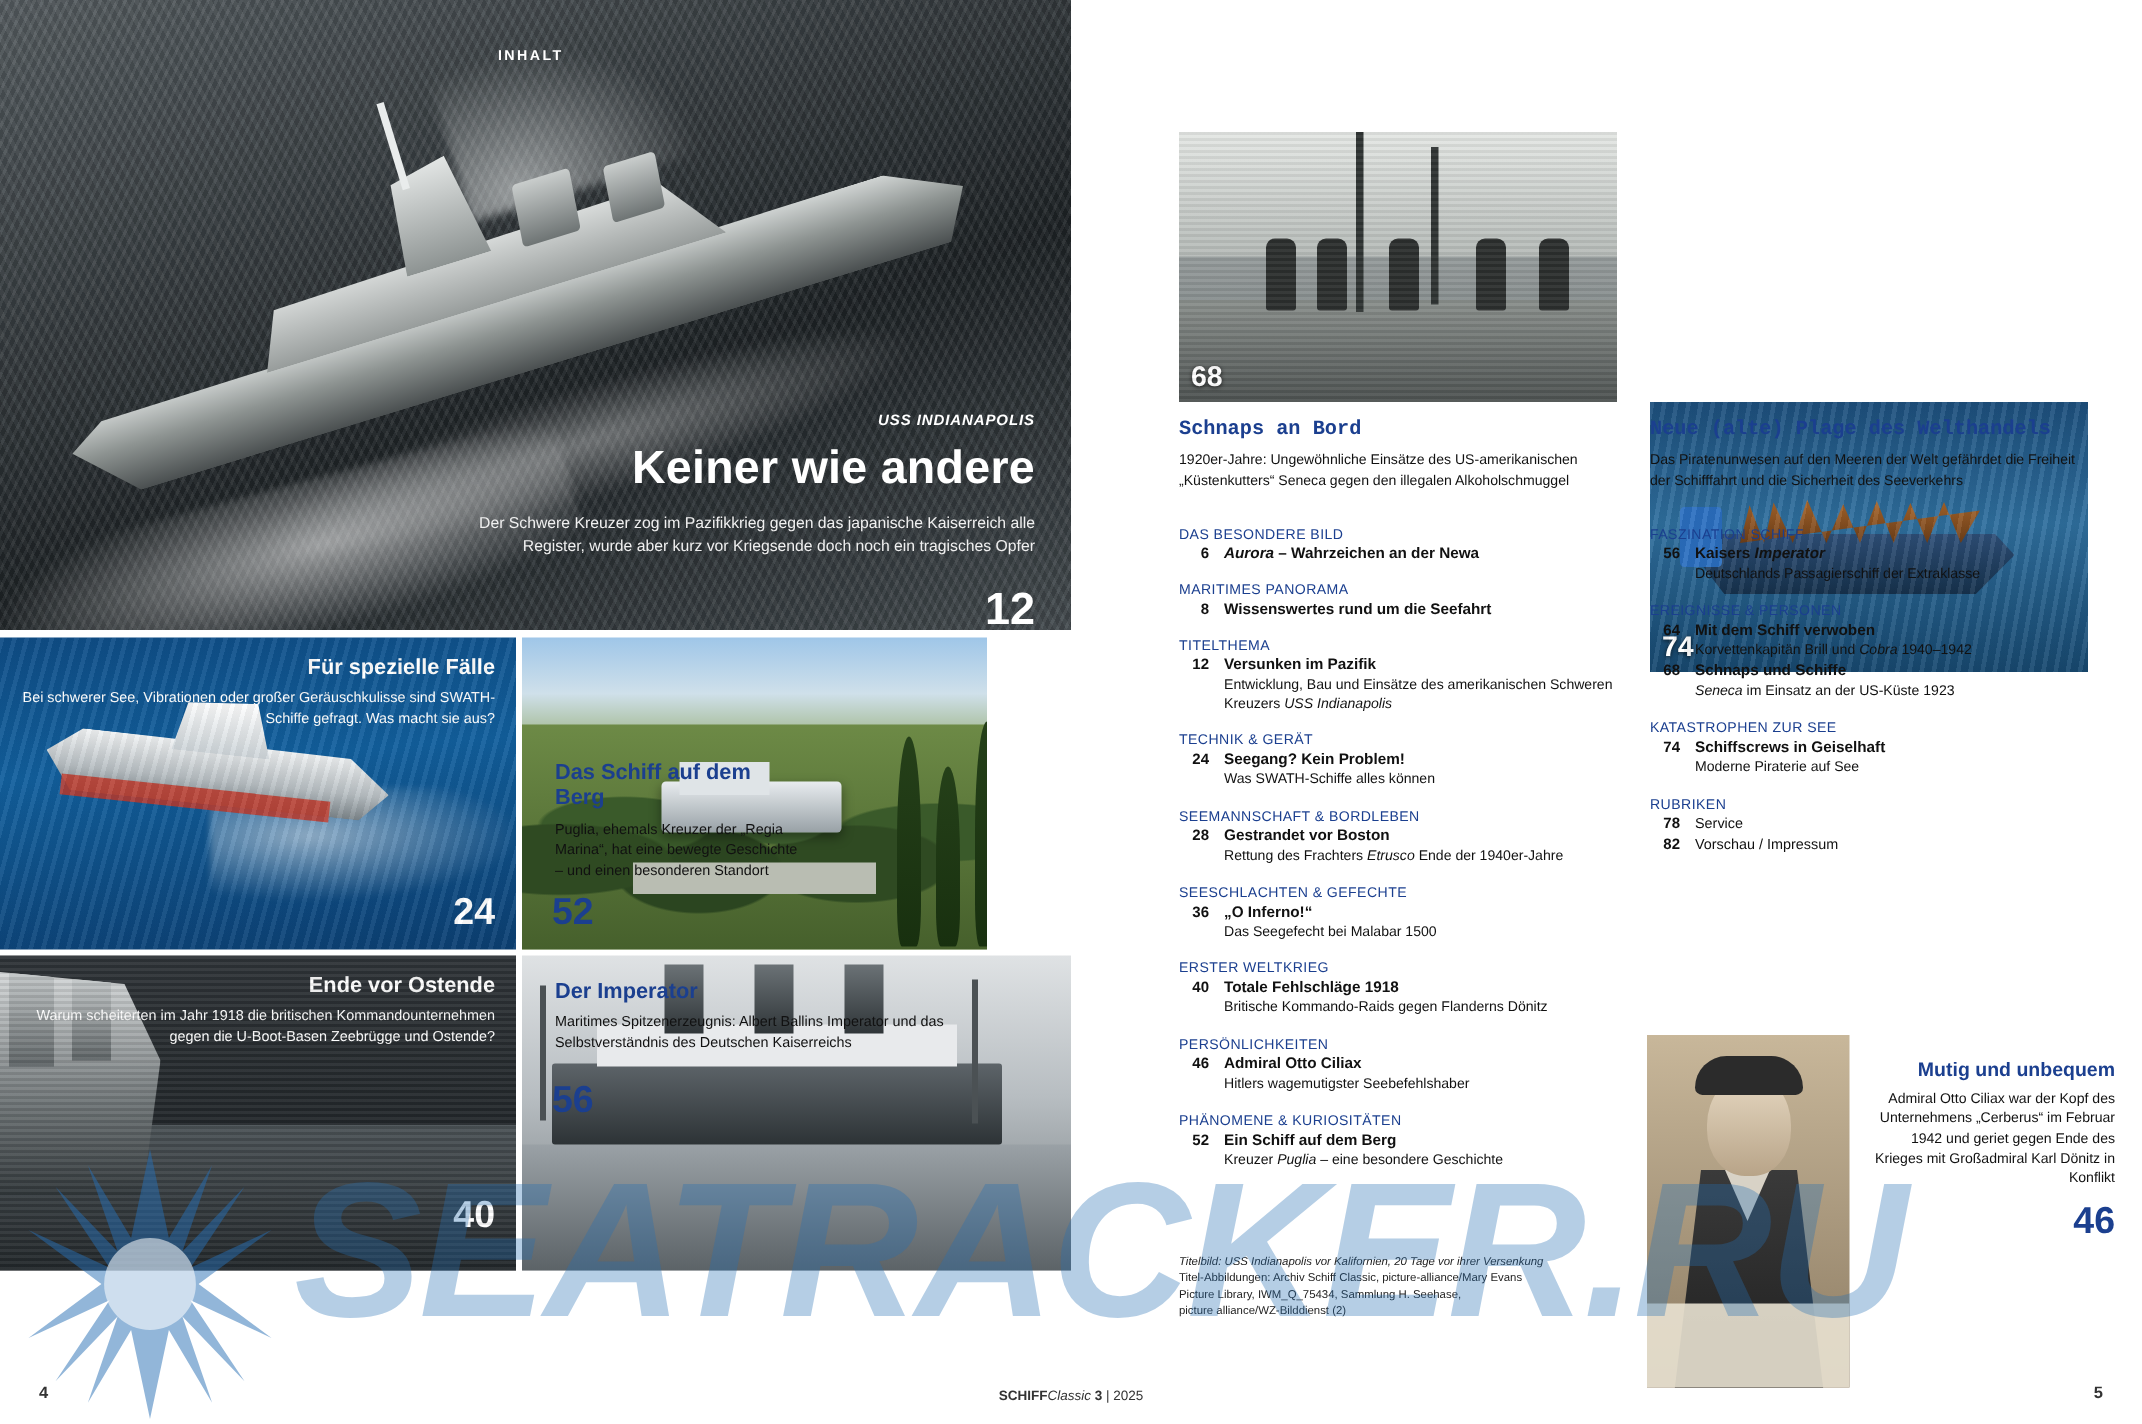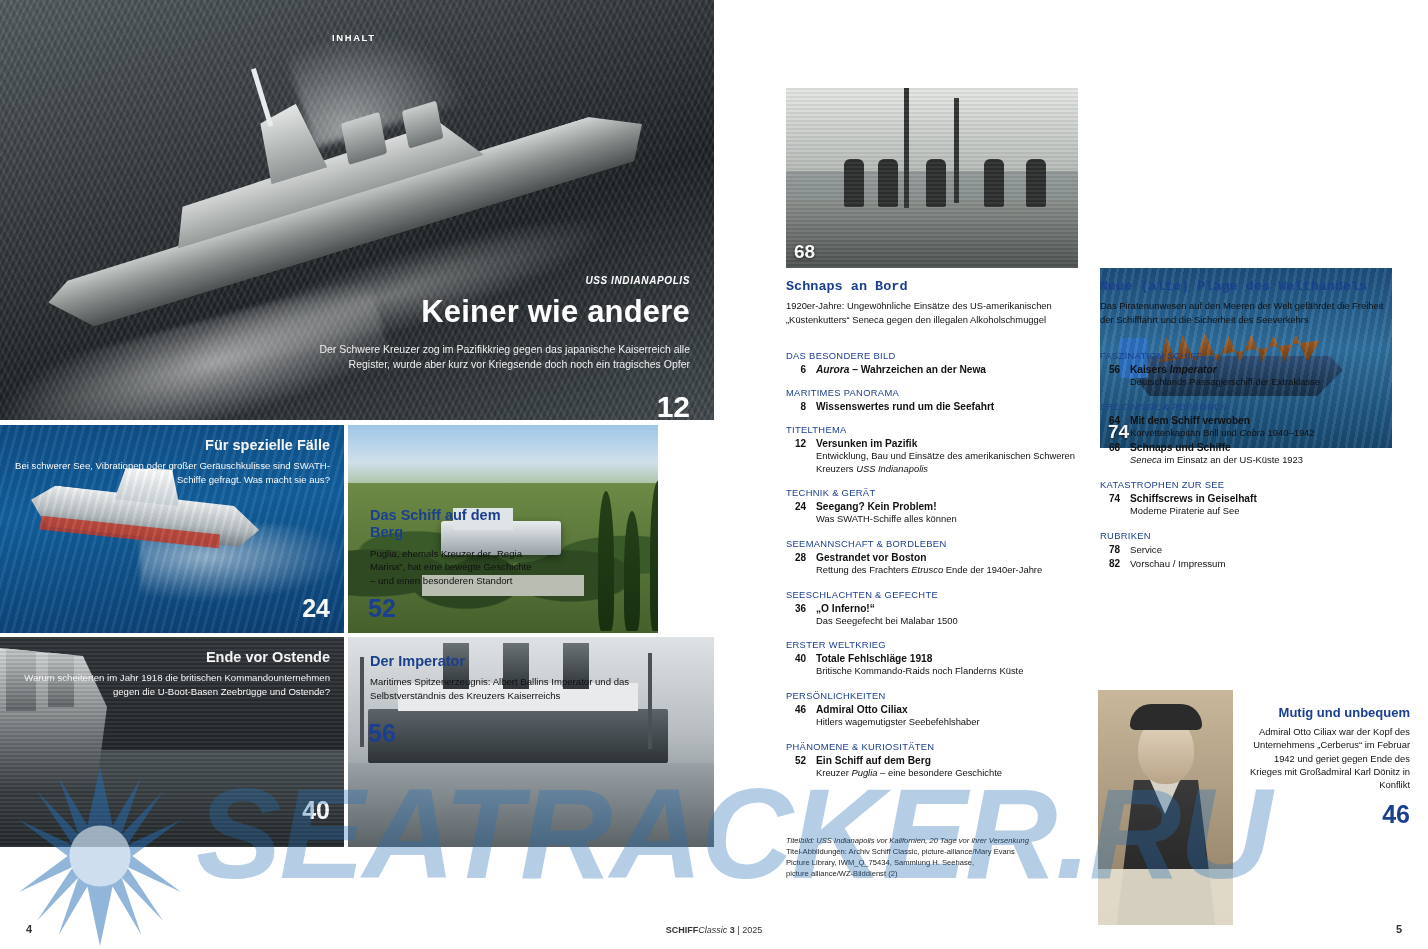--- a/index.html
+++ b/index.html
@@ -277,21 +277,21 @@
       <div class="im-dock"></div>
       <div class="im-ship"></div>
       <div class="im-up"></div>
       <div class="im-f1"></div>
       <div class="im-f2"></div>
       <div class="im-f3"></div>
       <div class="im-crane"></div>
       <div class="im-crane2"></div>
       <div class="txtbox" style="top:4px;left:8px;width:300px;">
         <div class="t-title"><span>Der Imperator</span></div>
-        <div class="t-body">Maritimes Spitzenerzeugnis: Albert Ballins Imperator und das Selbstverständnis des Kreuzers Kaiserreichs</div>
+        <div class="t-body">Maritimes Spitzenerzeugnis: Albert Ballins Imperator und das Selbstverständnis des Deutschen Kaiserreichs</div>
       </div>
       <div class="t-num" style="left:20px;top:82px;">56</div>
     </div>
   </div>
 
   <div class="footer-left">4</div>
 </div>
 
 <div class="right">
 
@@ -375,21 +375,21 @@
         <div class="ti">„O Inferno!“</div>
         <div class="de">Das Seegefecht bei Malabar 1500</div>
       </div>
     </div>
 
     <div>
       <div class="sec">ERSTER WELTKRIEG</div>
       <div class="ent">
         <span class="pg">40</span>
         <div class="ti">Totale Fehlschläge 1918</div>
-        <div class="de">Britische Kommando-Raids noch Flanderns Küste</div>
+        <div class="de">Britische Kommando-Raids gegen Flanderns Dönitz</div>
       </div>
     </div>
 
     <div>
       <div class="sec">PERSÖNLICHKEITEN</div>
       <div class="ent">
         <span class="pg">46</span>
         <div class="ti">Admiral Otto Ciliax</div>
         <div class="de">Hitlers wagemutigster Seebefehlshaber</div>
       </div>

